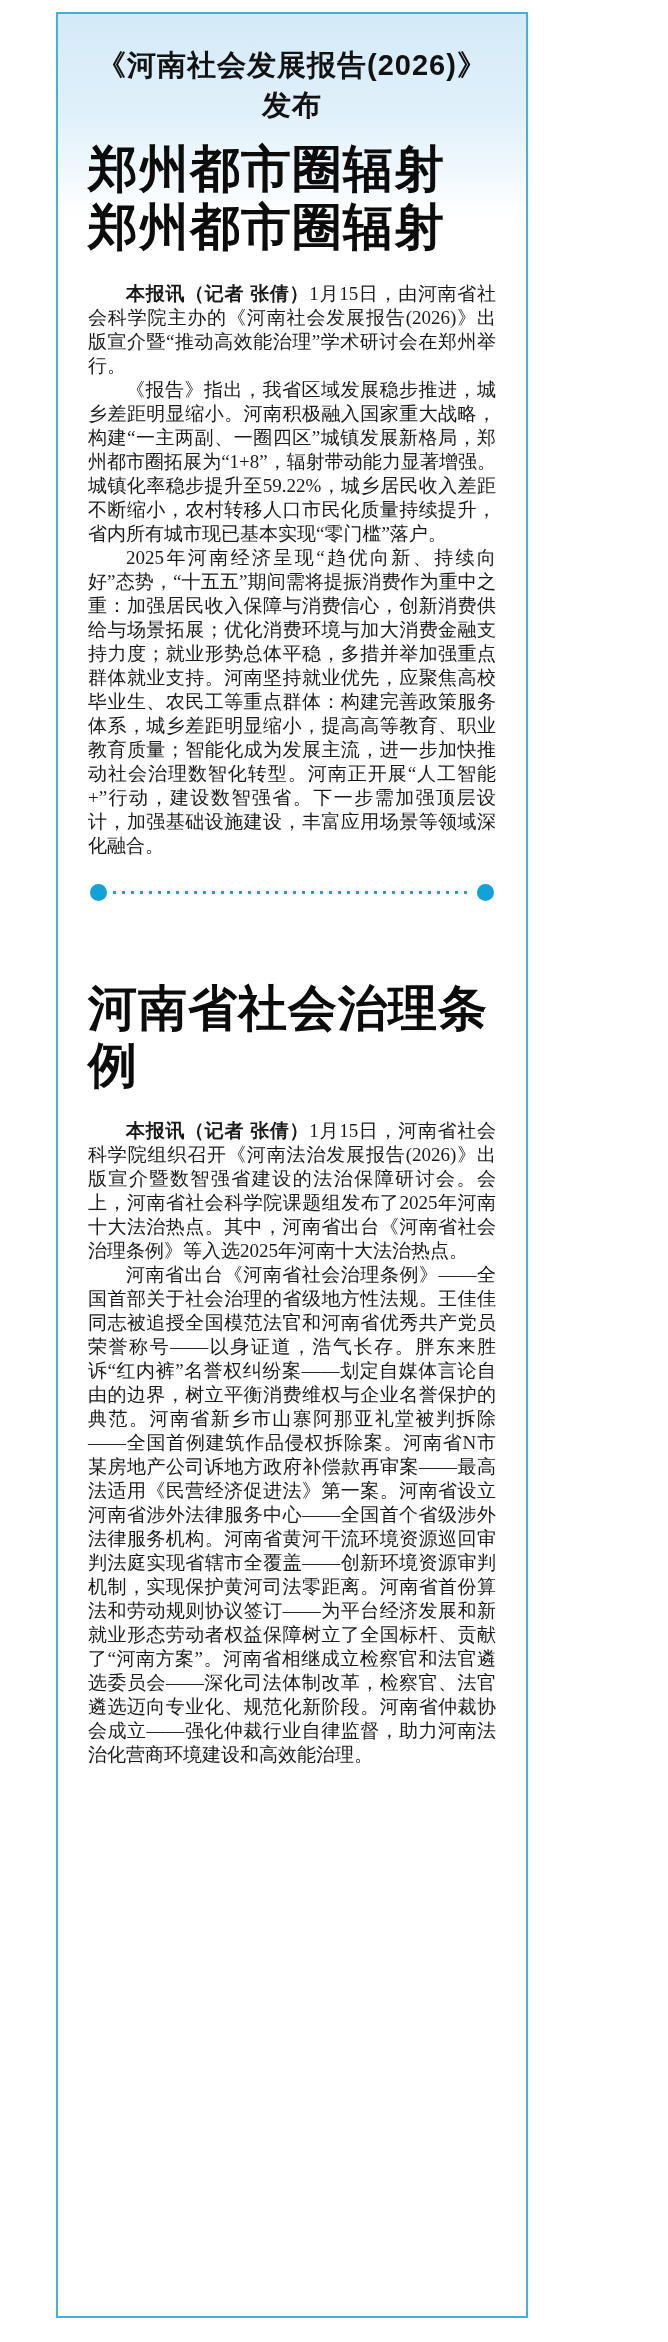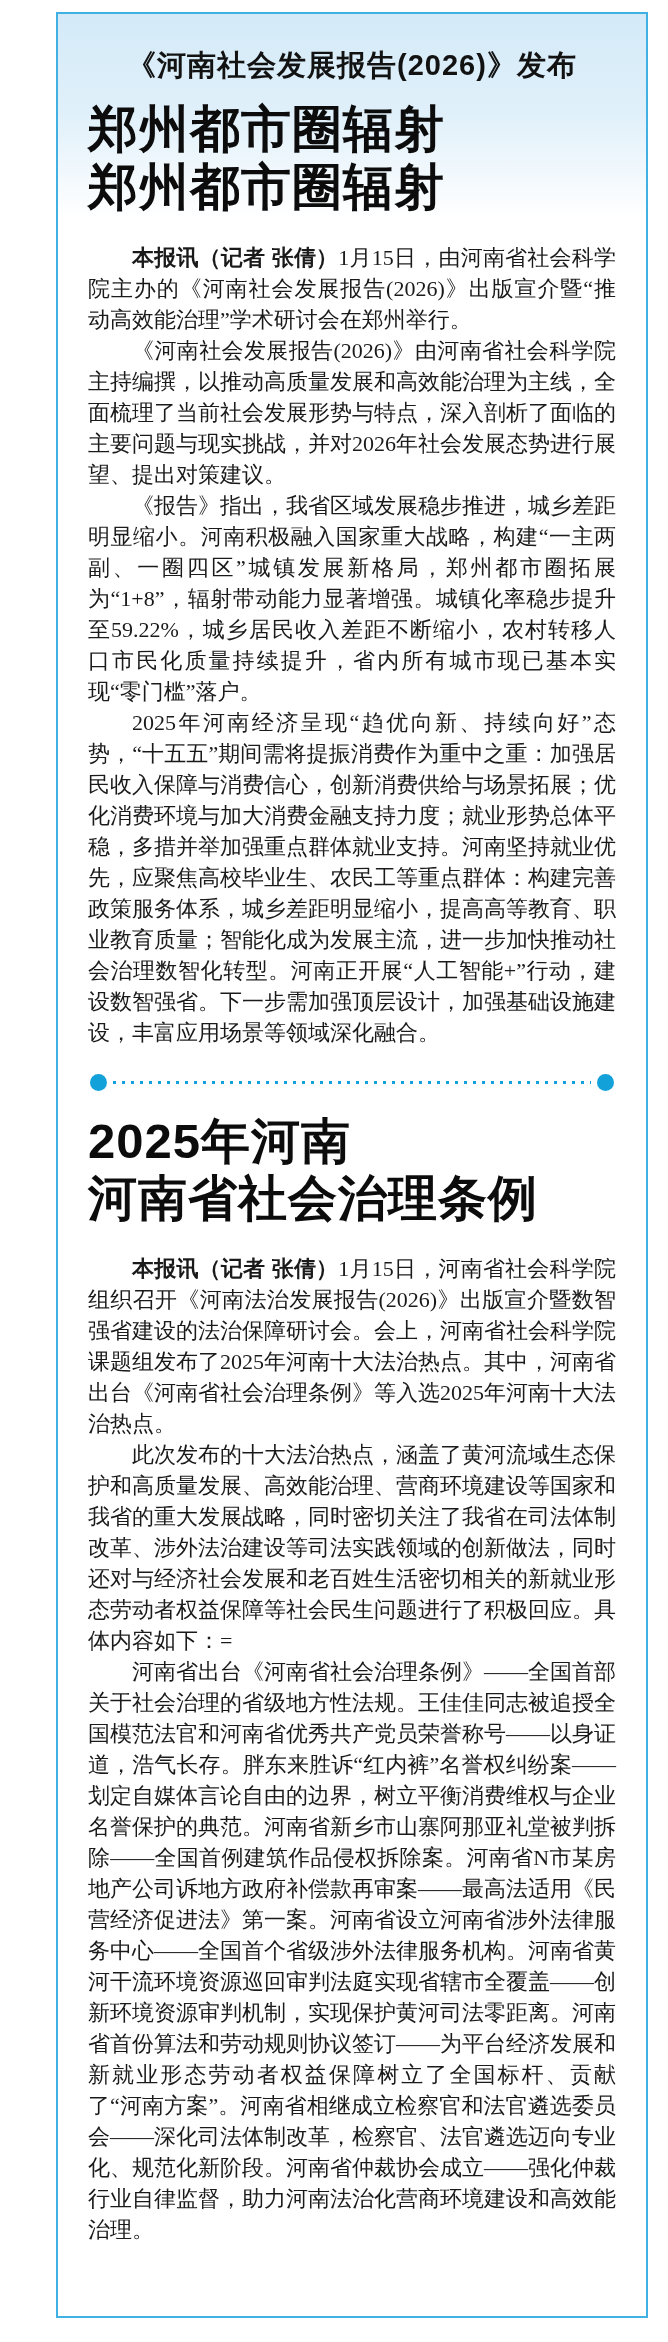--- a/index.html
+++ b/index.html
@@ -7,21 +7,21 @@
     width: 668px;
     height: 2342px;
     position: relative;
     background: #ffffff;
     font-family: "Liberation Serif", "DejaVu Serif", serif;
   }
   .sheet {
     position: absolute;
     left: 56px;
     top: 12px;
-    width: 592px;
+    width: 472px;
     height: 2306px;
     box-sizing: border-box;
     border: 2px solid #41b0e3;
     padding: 32px 30px 20px 30px;
     background: linear-gradient(180deg, #d4eaf8 0%, #e0f0fa 100px, #ffffff 205px);
     overflow: hidden;
   }
   .kicker {
     text-align: center;
     font-family: "Liberation Sans", "DejaVu Sans", sans-serif;
@@ -38,22 +38,22 @@
     letter-spacing: 1px;
     color: #0c0c0c;
     margin: 14px 0 0 0;
   }
   .headline2 {
     font-size: 49px;
     margin-top: 6px;
   }
   .article-body {
     margin-top: 26px;
-    font-size: 22px;
-    line-height: 31px;
+    font-size: 19px;
+    line-height: 24px;
     text-align: justify;
     color: #1a1a1a;
   }
   .article-body.second { }
   .para {
     margin: 0;
     text-indent: 2em;
   }
   .lead {
     font-family: "Liberation Sans", "DejaVu Sans", sans-serif;
@@ -85,35 +85,33 @@
 
   <div class="kicker">《河南社会发展报告(2026)》发布</div>
 
   <h1 class="headline">
     <span>郑州都市圈辐射</span><br>
     <span>郑州都市圈辐射</span>
   </h1>
 
   <div class="article-body">
     <p class="para"><b class="lead">本报讯（记者 张倩）</b><span>1月15日，由河南省社会科学院主办的《河南社会发展报告(2026)》出版宣介暨“推动高效能治理”学术研讨会在郑州举行。</span></p>
-    <p class="para">《河南社会发展报告(2026)》由河南省社会科学院主持编撰，以推动高质量发展和高效能治理为主线，全面梳理了当前社会发展形势与特点，深入剖析了面临的主要问题与现实挑战，并对2026年社会发展态势进行展望、提出对策建议。</p>
     <p class="para">《报告》指出，我省区域发展稳步推进，城乡差距明显缩小。河南积极融入国家重大战略，构建“一主两副、一圈四区”城镇发展新格局，郑州都市圈拓展为“1+8”，辐射带动能力显著增强。城镇化率稳步提升至59.22%，城乡居民收入差距不断缩小，农村转移人口市民化质量持续提升，省内所有城市现已基本实现“零门槛”落户。</p>
     <p class="para">2025年河南经济呈现“趋优向新、持续向好”态势，“十五五”期间需将提振消费作为重中之重：加强居民收入保障与消费信心，创新消费供给与场景拓展；优化消费环境与加大消费金融支持力度；就业形势总体平稳，多措并举加强重点群体就业支持。河南坚持就业优先，应聚焦高校毕业生、农民工等重点群体：构建完善政策服务体系，城乡差距明显缩小，提高高等教育、职业教育质量；智能化成为发展主流，进一步加快推动社会治理数智化转型。河南正开展“人工智能+”行动，建设数智强省。下一步需加强顶层设计，加强基础设施建设，丰富应用场景等领域深化融合。</p>
   </div>
 
   <div class="divider">
     <span class="dot"></span>
     <span class="dots"></span>
     <span class="dot"></span>
   </div>
 
   <h1 class="headline headline2">
-    <span>2025年河南</span><br>
+    <br>
     <span>河南省社会治理条例</span>
   </h1>
 
   <div class="article-body second">
     <p class="para"><b class="lead">本报讯（记者 张倩）</b><span>1月15日，河南省社会科学院组织召开《河南法治发展报告(2026)》出版宣介暨数智强省建设的法治保障研讨会。会上，河南省社会科学院课题组发布了2025年河南十大法治热点。其中，河南省出台《河南省社会治理条例》等入选2025年河南十大法治热点。</span></p>
-    <p class="para">此次发布的十大法治热点，涵盖了黄河流域生态保护和高质量发展、高效能治理、营商环境建设等国家和我省的重大发展战略，同时密切关注了我省在司法体制改革、涉外法治建设等司法实践领域的创新做法，同时还对与经济社会发展和老百姓生活密切相关的新就业形态劳动者权益保障等社会民生问题进行了积极回应。具体内容如下：=</p>
     <p class="para">河南省出台《河南省社会治理条例》——全国首部关于社会治理的省级地方性法规。王佳佳同志被追授全国模范法官和河南省优秀共产党员荣誉称号——以身证道，浩气长存。胖东来胜诉“红内裤”名誉权纠纷案——划定自媒体言论自由的边界，树立平衡消费维权与企业名誉保护的典范。河南省新乡市山寨阿那亚礼堂被判拆除——全国首例建筑作品侵权拆除案。河南省N市某房地产公司诉地方政府补偿款再审案——最高法适用《民营经济促进法》第一案。河南省设立河南省涉外法律服务中心——全国首个省级涉外法律服务机构。河南省黄河干流环境资源巡回审判法庭实现省辖市全覆盖——创新环境资源审判机制，实现保护黄河司法零距离。河南省首份算法和劳动规则协议签订——为平台经济发展和新就业形态劳动者权益保障树立了全国标杆、贡献了“河南方案”。河南省相继成立检察官和法官遴选委员会——深化司法体制改革，检察官、法官遴选迈向专业化、规范化新阶段。河南省仲裁协会成立——强化仲裁行业自律监督，助力河南法治化营商环境建设和高效能治理。</p>
   </div>
 
 </div>
 
 </body></html>

